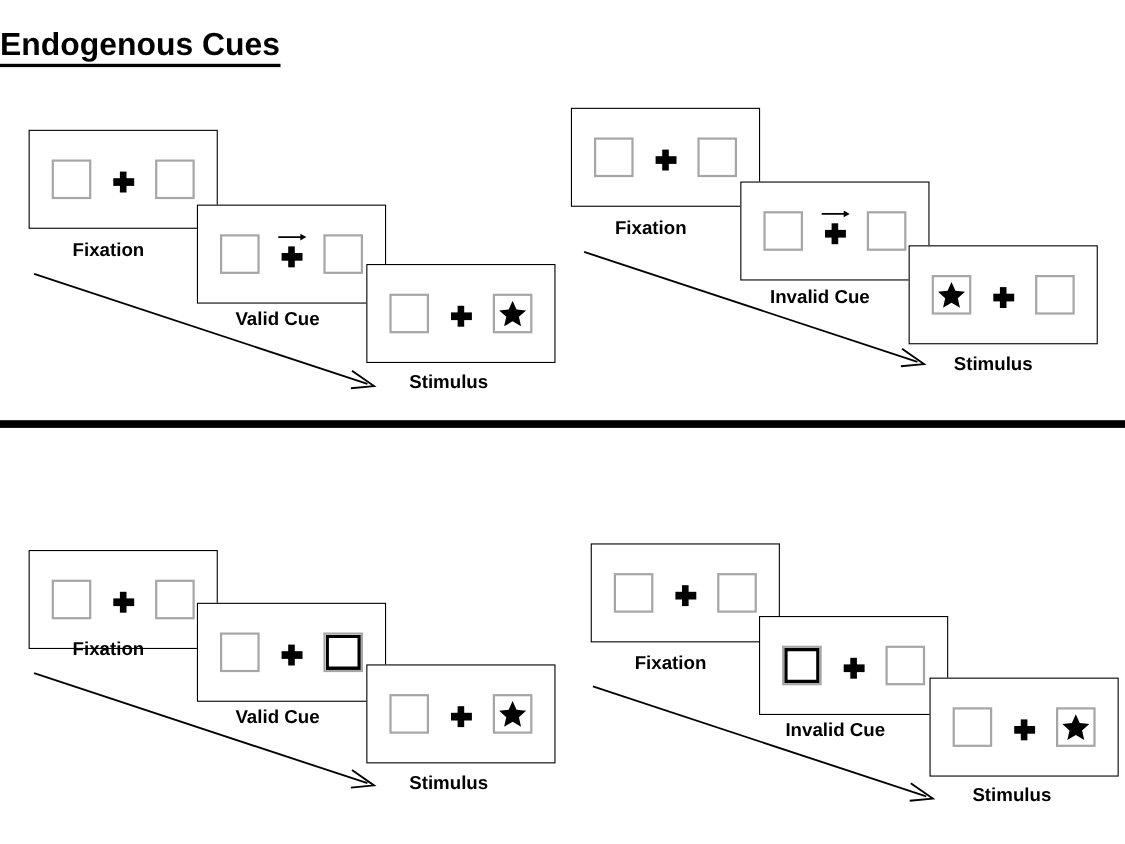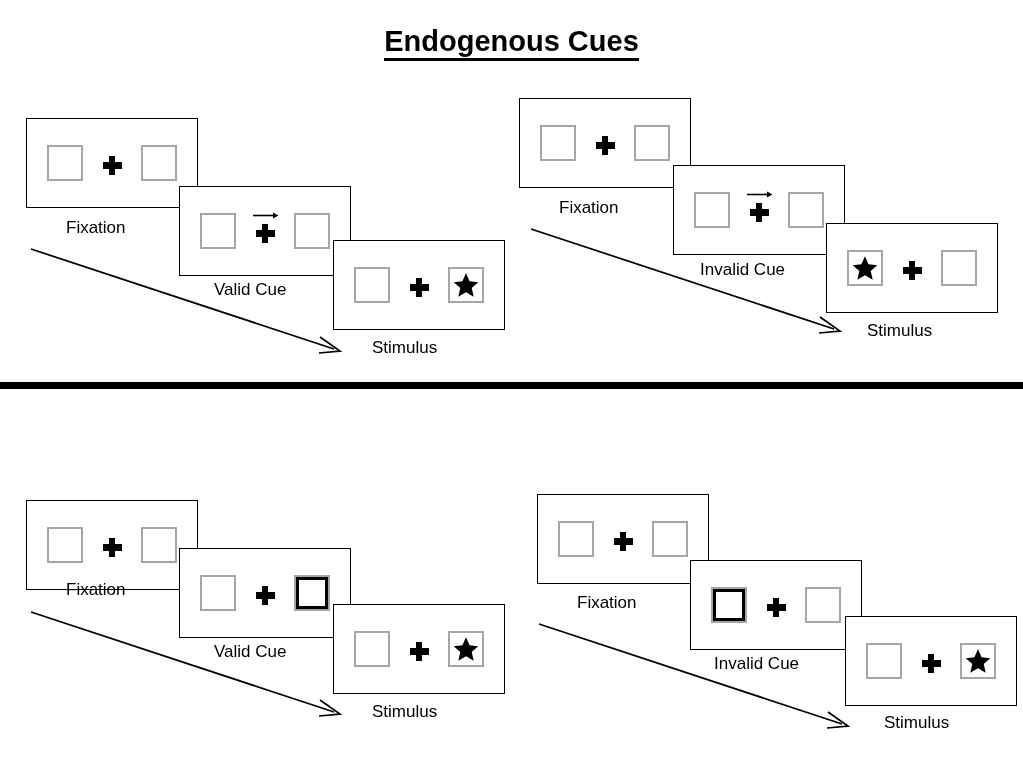--- a/index.html
+++ b/index.html
@@ -21,21 +21,20 @@
     position: absolute;
     left: 0; top: 0;
     width: 1023px;
     height: 767px;
   }
 
   
   .section-title {
     position: absolute;
     width: 1023px;
-    text-align: center;
     font-weight: bold;
     font-size: 29px;
     letter-spacing: 0px;
     color: #000000;
   }
   .section-title span.title-text {
     border-bottom: 3px solid #000000;
     padding-bottom: 1px;
   }
   #title-endogenous { top: 25px; }
@@ -133,21 +132,21 @@
     position: absolute;
     left: 2px;
     top: 0px;
     width: 27px;
     height: 10px;
   }
 
   
   .caption {
     position: absolute;
-    font-weight: normal;
+    font-weight: bold;
     font-size: 17px;
     color: #000000;
     white-space: nowrap;
   }
 
   
   .flow-arrow {
     position: absolute;
     pointer-events: none;
   }

